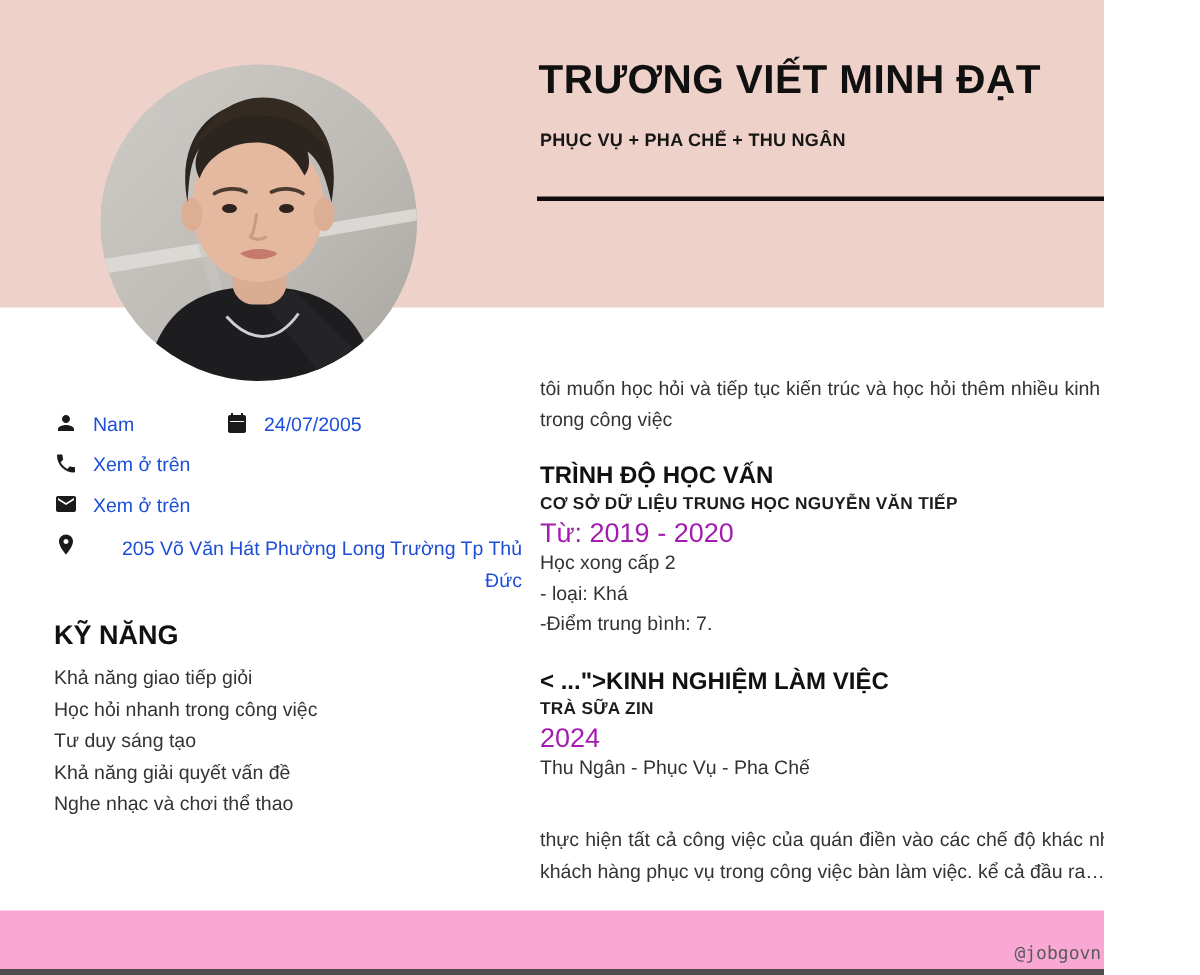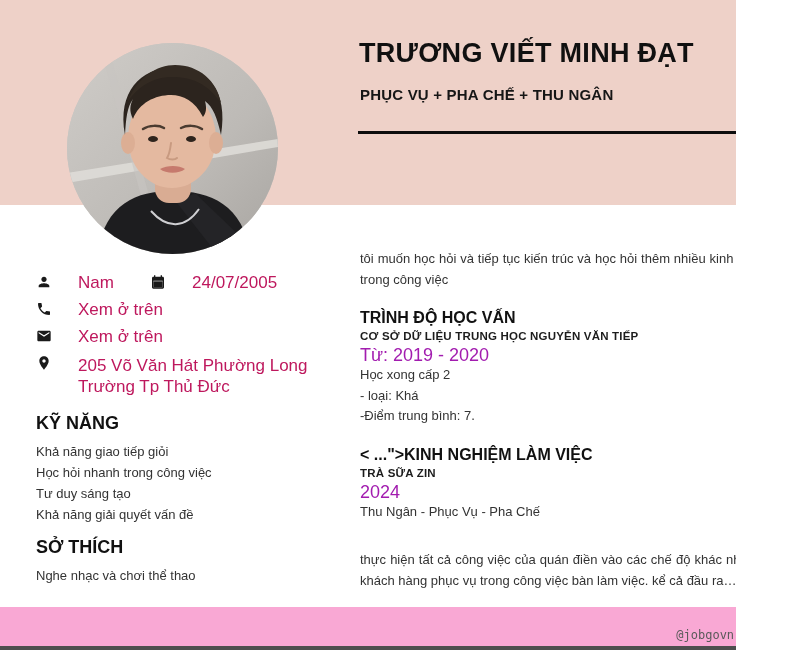--- a/index.html
+++ b/index.html
@@ -26,21 +26,21 @@
     background: #c6c3bf;
   }
   .avatar-wrap svg { display: block; }
   .name {
     position: absolute; left: 359px; top: 38px;
     font-size: 27px; font-weight: 700; color: #101010;
     letter-spacing: 0.3px; white-space: nowrap;
   }
   .subtitle {
     position: absolute; left: 360px; top: 86px;
-    font-size: 15px; font-weight: 700; color: #161616;
+    font-size: 12px; font-weight: 700; color: #161616;
     letter-spacing: 0.2px; white-space: nowrap;
   }
   .header-divider {
     position: absolute; left: 358px; top: 131px;
     width: 406px; height: 3px;
     background: #0d0d0d;
   }
 
   
   .left-col {
@@ -52,25 +52,25 @@
     width: 420px;
   }
 
   
   .contact-row { display: flex; align-items: flex-start; margin-bottom: 10px; }
   .contact-row .icon {
     width: 16px; height: 16px; flex: 0 0 16px;
     margin-right: 10px; margin-top: 0px; color: #1a1a1a;
   }
   .contact-row .icon svg { display: block; width: 16px; height: 16px; fill: #1a1a1a; }
-  .contact-text { font-size: 17px; color: #be185d; line-height: 17px; margin-left: 16px; }
+  .contact-text { font-size: 13px; color: #1d4ed8; line-height: 17px; }
   .contact-pair { display: flex; width: 100%; }
   .pair-left { display: flex; width: 114px; }
   .pair-right { display: flex; }
-  .address-text { line-height: 21px; }
+  .address-text { line-height: 21px; text-align: right; }
 
   
   .lhead {
     font-size: 18px; font-weight: 700; color: #111111;
     line-height: 21px; margin-top: 16px; margin-bottom: 7px;
   }
   .lhead.first-gap { margin-top: 12px; }
   .litem { font-size: 13px; color: #333333; line-height: 21px; }
 
   .rhead {
@@ -215,21 +215,20 @@
       </span>
       <span class="contact-text address-text">205 Võ Văn Hát Phường Long Trường Tp Thủ Đức</span>
     </div>
 
     <div class="lhead">KỸ NĂNG</div>
     <div class="litem">Khả năng giao tiếp giỏi</div>
     <div class="litem">Học hỏi nhanh trong công việc</div>
     <div class="litem">Tư duy sáng tạo</div>
     <div class="litem">Khả năng giải quyết vấn đề</div>
 
-    <div class="lhead first-gap">SỞ THÍCH</div>
     <div class="litem">Nghe nhạc và chơi thể thao</div>
 
   </div>
 
   <div class="right-col">
 
     <div class="rpara">tôi muốn học hỏi và tiếp tục kiến trúc và học hỏi thêm nhiều kinh nghiệm trong công việc</div>
 
     <div class="rhead spaced">TRÌNH ĐỘ HỌC VẤN</div>
     <div class="entry-org">CƠ SỞ DỮ LIỆU TRUNG HỌC NGUYỄN VĂN TIẾP</div>

